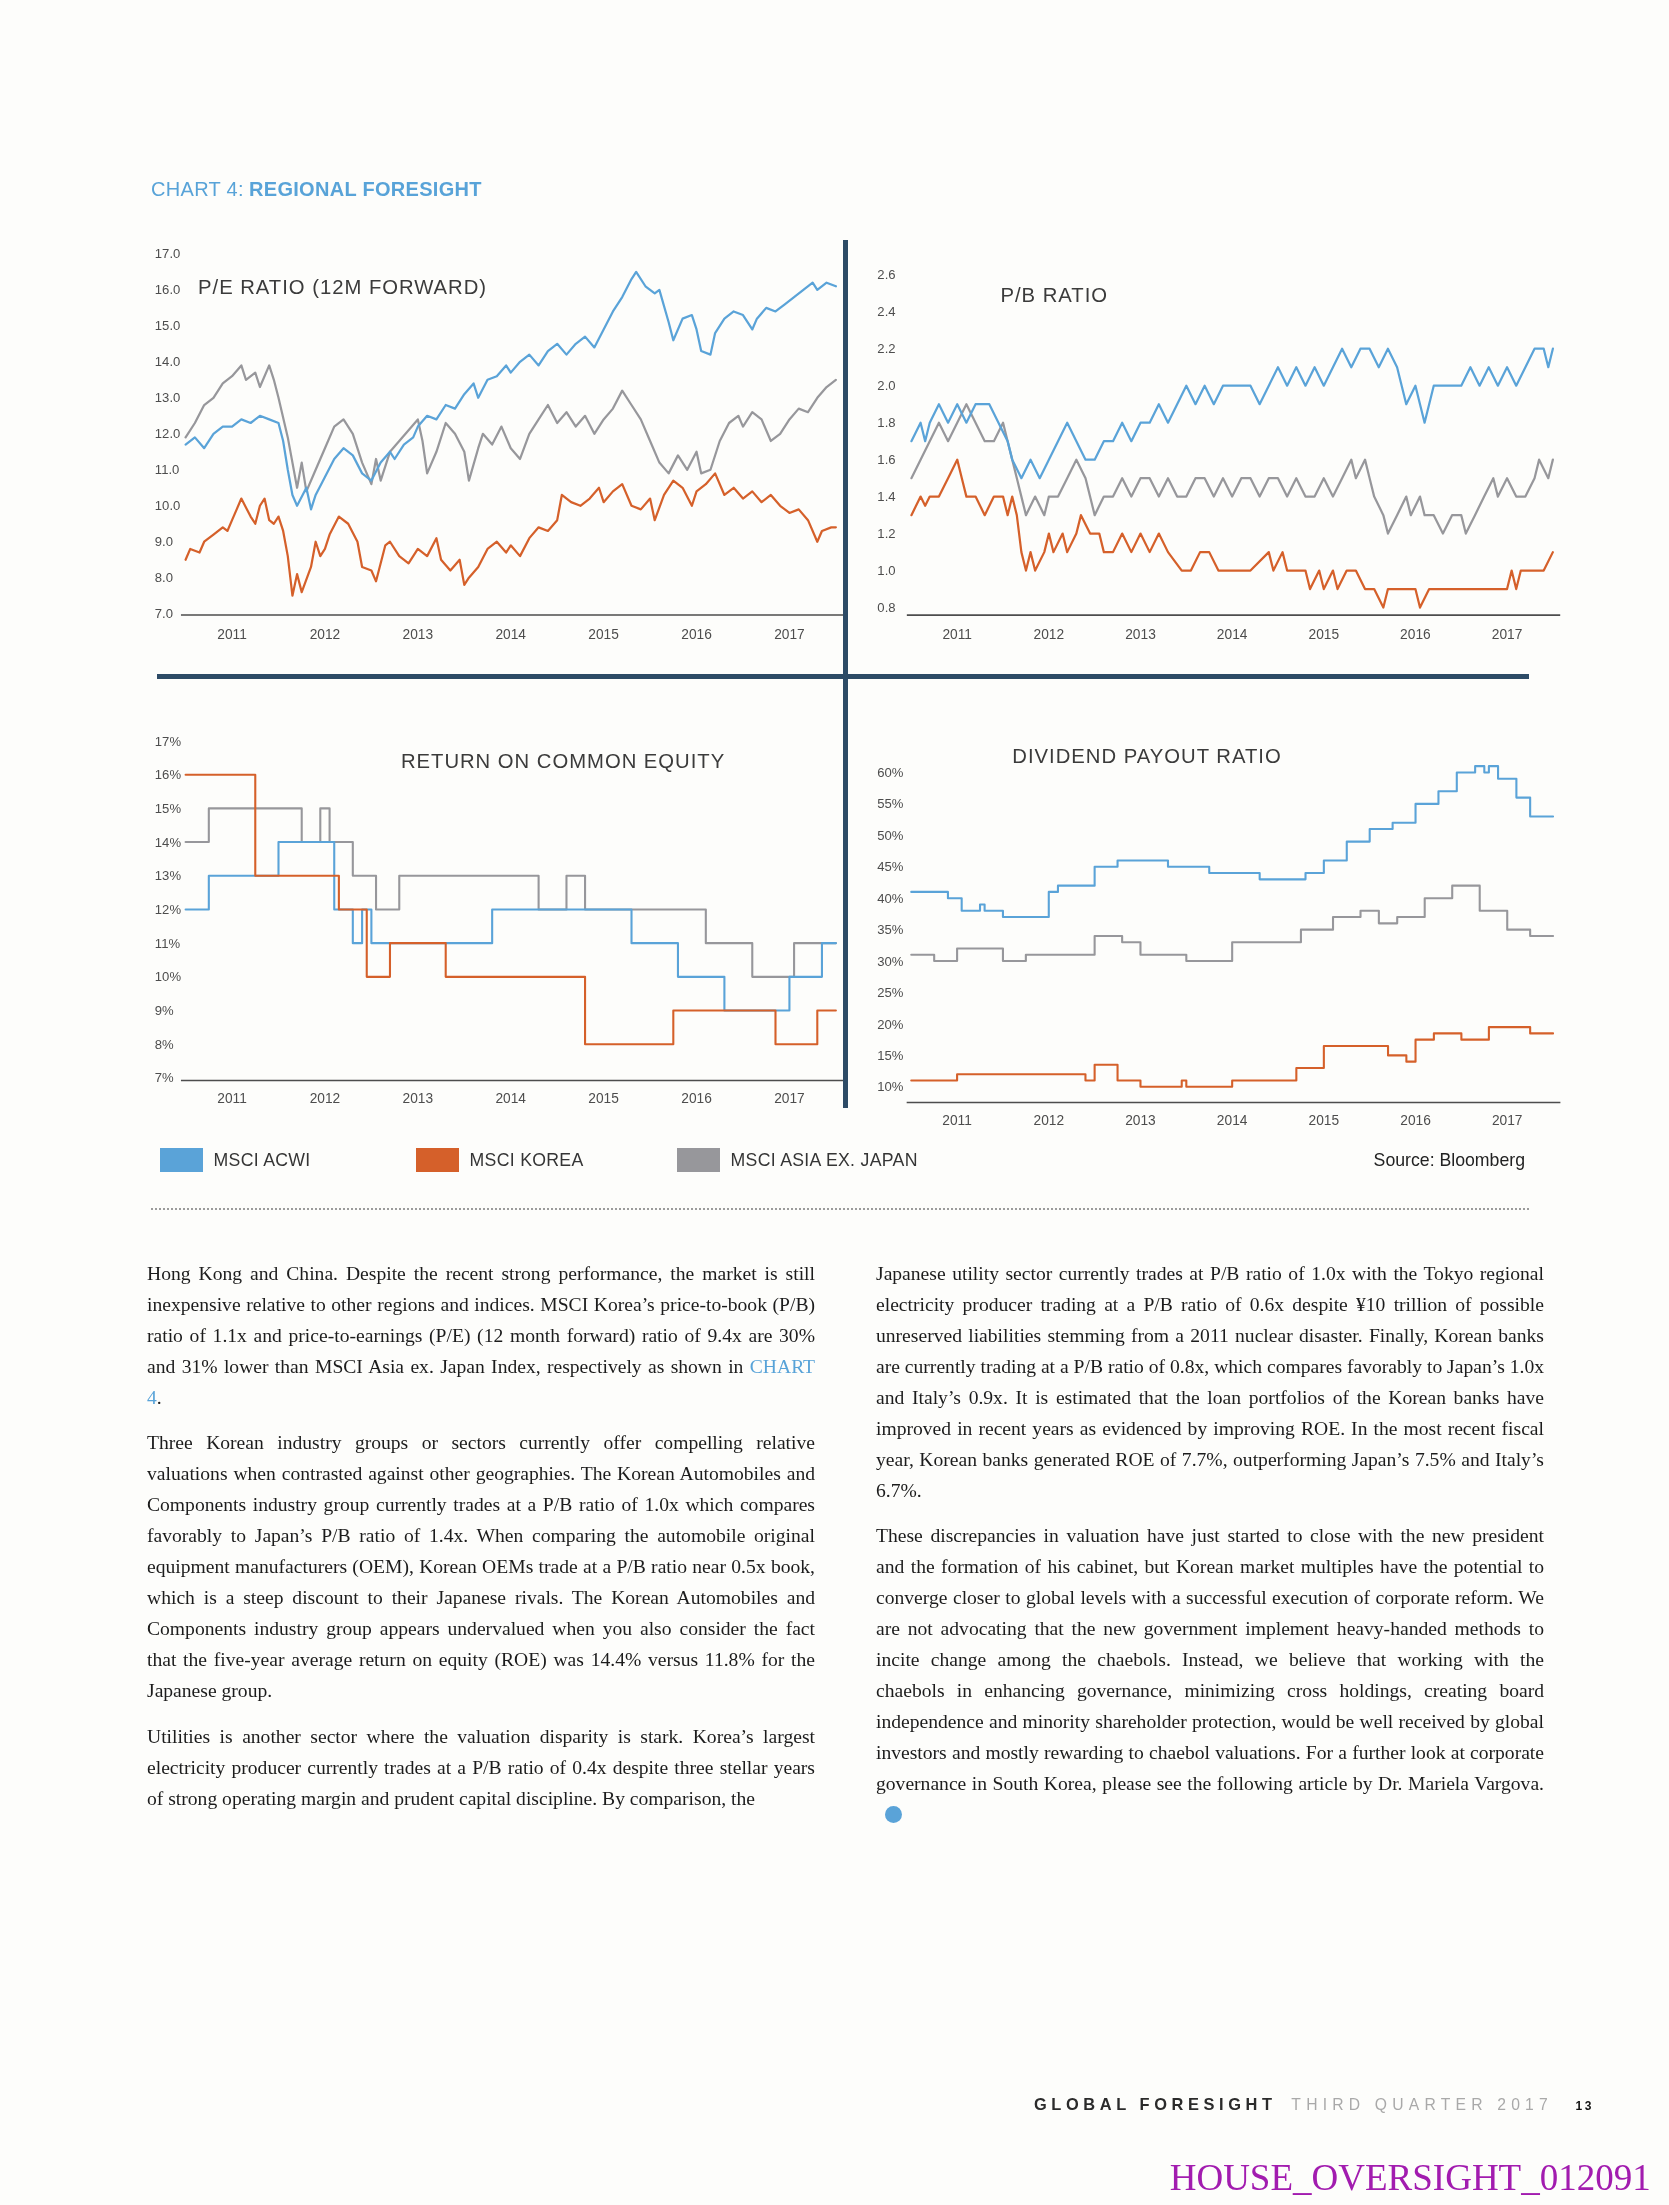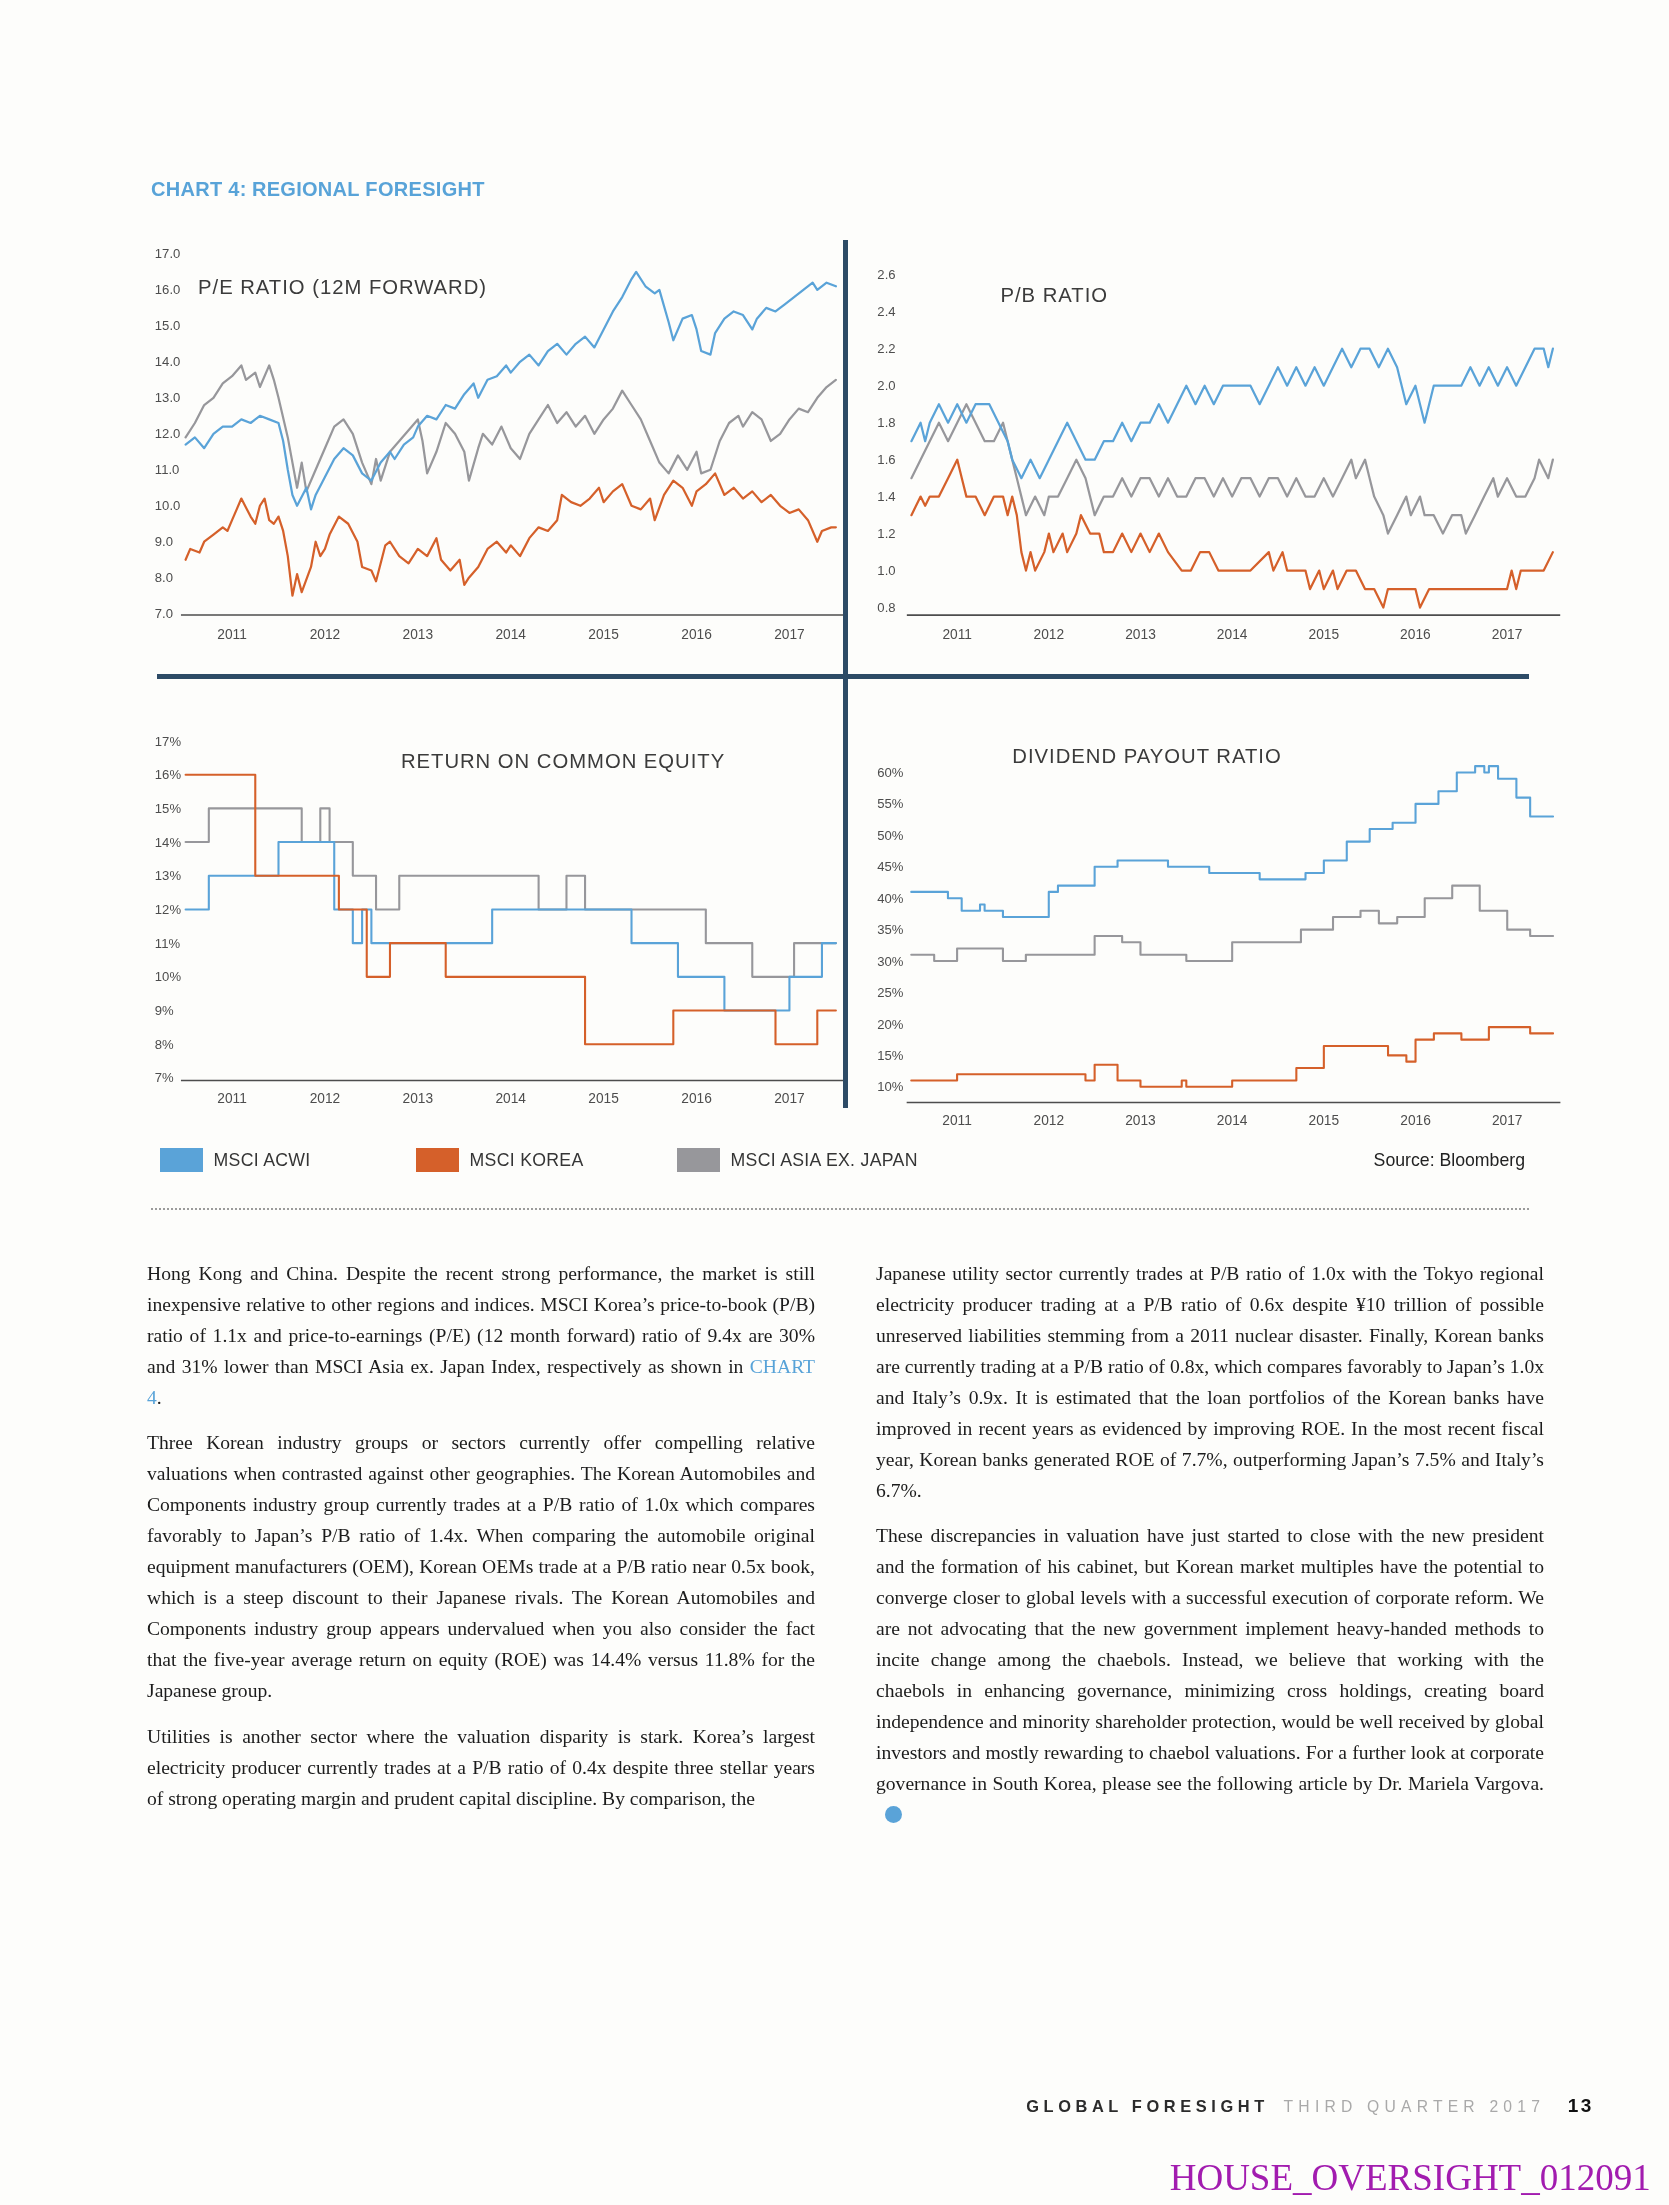--- a/index.html
+++ b/index.html
@@ -1,38 +1,38 @@
 <!DOCTYPE html>
 <html style="font-size:10.5px"><head>
 <meta charset="utf-8">
 <style>
   html,body{margin:0;padding:0;background:#e8e8e8;}
   #page{position:relative;width:1669px;height:2205px;background:#fdfdfb;overflow:hidden;font-family:"Liberation Sans",sans-serif;}
   .heading{position:absolute;left:151px;top:178px;font-size:20px;letter-spacing:0.3px;color:#58a3d8;}
-  .heading .h-prefix{font-weight:700;margin-top:28px;}
+  .heading .h-prefix{font-weight:400;margin-top:28px;}
   .heading .h-title{font-weight:700;margin-left:5.2px;}
   .divider-v{position:absolute;left:843px;top:240px;width:4.6px;height:868px;background:#2d4b66;}
   .divider-h{position:absolute;left:157px;top:674px;width:1372px;height:4.6px;background:#2d4b66;}
   .legend{position:absolute;left:0;top:1147px;width:1669px;height:30px;}
   .legend-item{position:absolute;display:flex;align-items:center;height:26px;}
   .legend-item .swatch{display:inline-block;width:43px;height:23.6px;margin-right:10.5px;}
   .legend-item .l-label{font-size:17.7px;color:#353535;letter-spacing:0.3px;}
   .li-0{left:160px;} .li-1{left:416px;} .li-2{left:677px;}
   .source{position:absolute;right:144px;top:2.6px;font-size:17.7px;color:#222;text-align:center;}
   .dotted-rule{position:absolute;left:151px;top:1208px;width:1378px;height:0;border-top:2.6px dotted #9b9b9b;}
   .col{position:absolute;top:1258px;width:668px;font-family:"Liberation Serif",serif;font-size:19.6px;line-height:31px;color:#1c1c1c;text-align:justify;}
   .col-left{left:147px;}
   .col-right{left:876px;}
   .col p{margin:0 0 14.4px 0;}
   .chart-link{color:#58a3d8;}
   .end-dot{display:inline-block;width:17px;height:17px;border-radius:50%;vertical-align:-1.3px;margin-left:9.2px;}
   .footer{position:absolute;top:2095px;right:75px;white-space:nowrap;}
   .f-brand{font-weight:700;font-size:16.4px;letter-spacing:4.6px;color:#2b2b2b;}
   .f-issue{font-weight:400;font-size:15.7px;letter-spacing:5.2px;color:#a9a9a9;margin-left:11.8px;}
-  .f-page{font-weight:700;font-size:19px;color:#111;margin-left:19.6px;letter-spacing:2.6px;}
+  .f-page{font-weight:700;font-size:12px;color:#111;margin-left:19.6px;letter-spacing:2.6px;}
   .watermark{position:absolute;top:2156px;right:18.3px;font-size:37px;color:#a21caf;font-family:Liberation Serif, serif;letter-spacing:0;}
   svg text{font-family:"Liberation Sans",sans-serif;}
 </style>
 </head>
 <body>
 
 <div id="page">
 
   <div class="heading">
     <span class="h-prefix">CHART 4:</span><span class="h-title">REGIONAL FORESIGHT</span>

